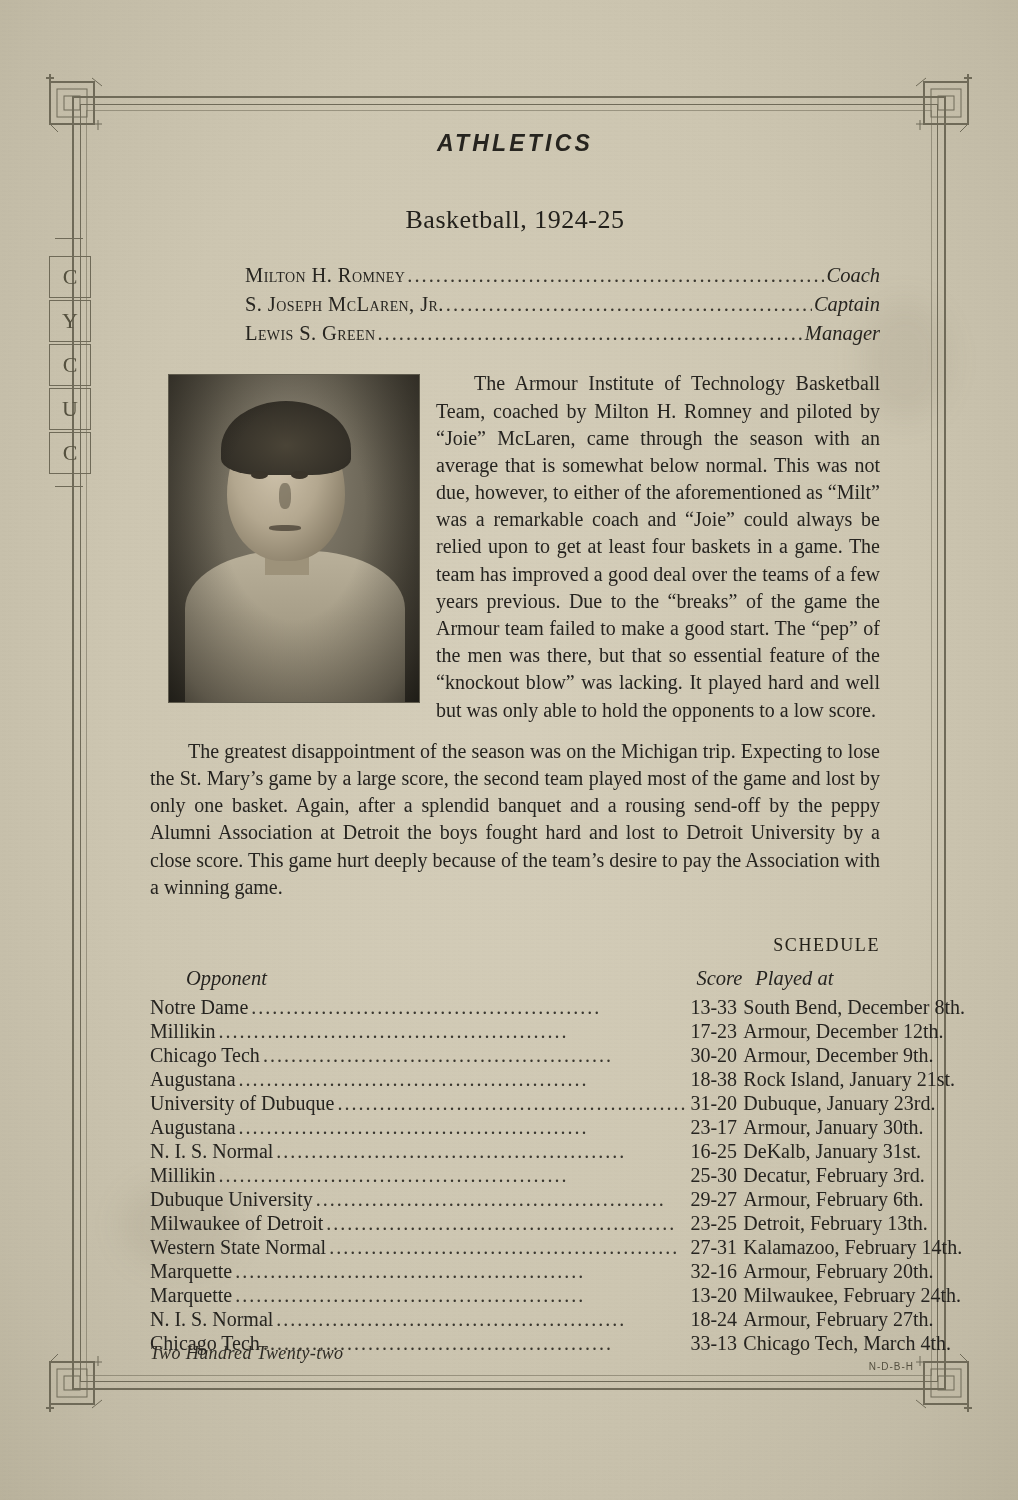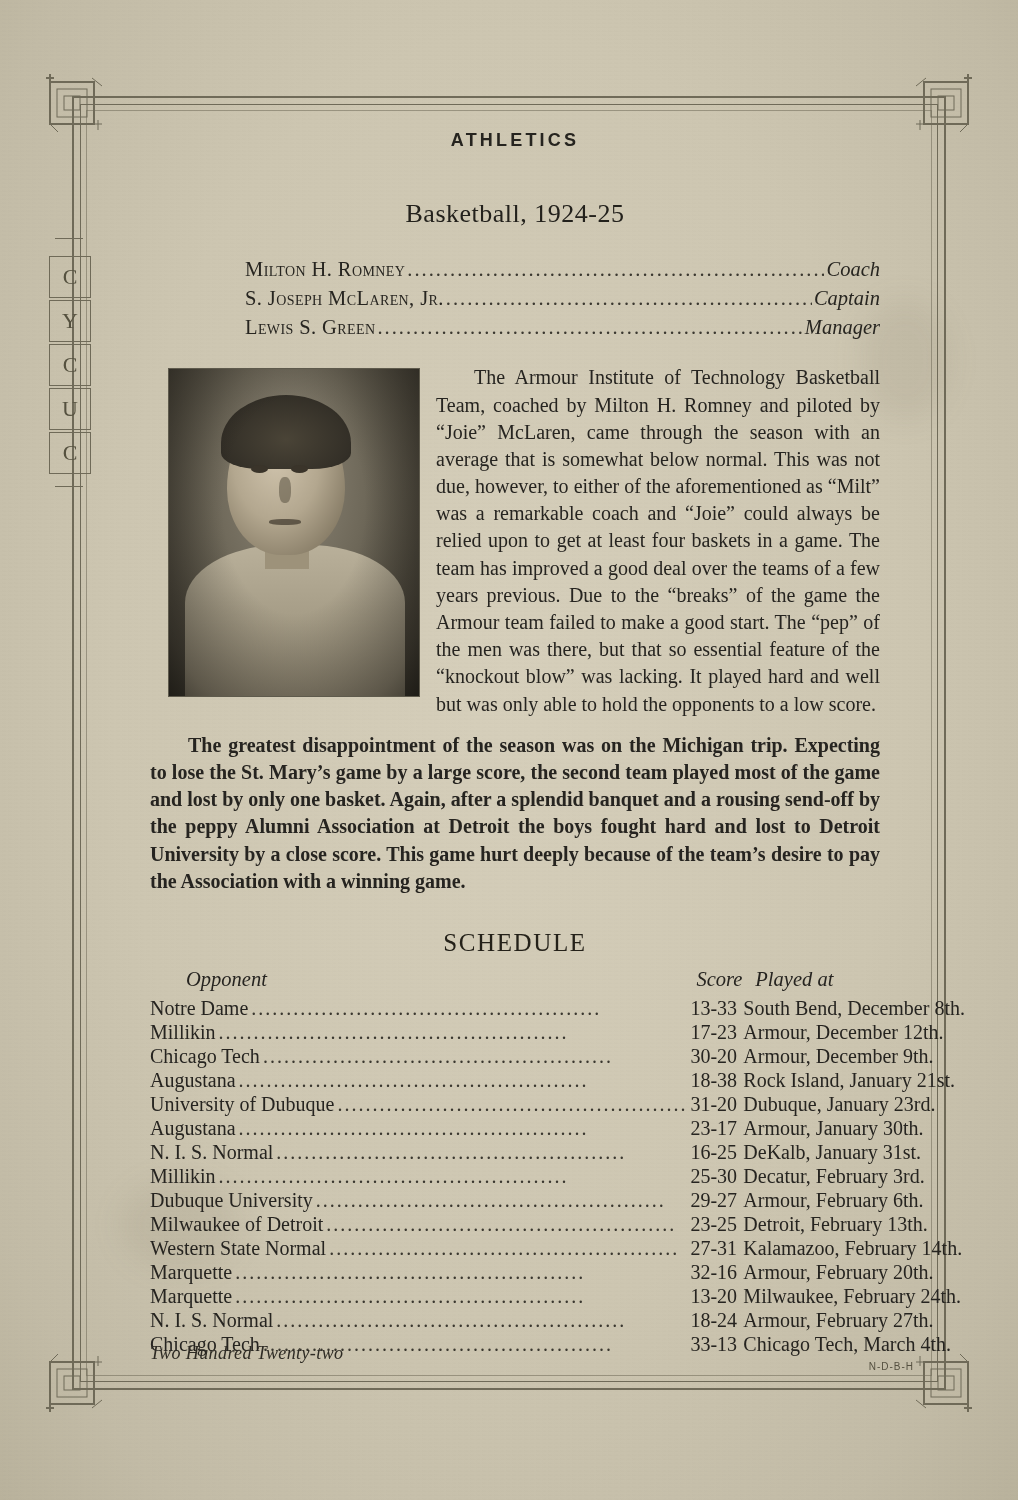--- a/index.html
+++ b/index.html
@@ -106,23 +106,24 @@
     position: absolute;
     left: 150px;
     right: 138px;
     top: 130px;
   }
 
   .athletics {
     text-align: center;
     font-family: "Liberation Sans", sans-serif;
     font-weight: bold;
-    font-size: 18px;
+    font-size: 23px;
     letter-spacing: 3.2px;
     color: #26241f;
+    font-style: italic;
   }
 
   .title {
     text-align: center;
     font-size: 26px;
     margin-top: 48px;
     letter-spacing: .5px;
     color: #23211c;
   }
 
@@ -233,25 +234,25 @@
     line-height: 1.36;
     text-align: justify;
     margin: 0;
     color: #262420;
   }
   .intro p { text-indent: 38px; }
   .body-text {
     clear: both;
     margin-top: 14px;
   }
-  .body-text p { text-indent: 38px; font-weight: bold; }
+  .body-text p { text-indent: 38px; }
 
   .schedule-title {
-    text-align: center;
-    font-size: 25px;
+    text-align: right;
+    font-size: 18px;
     letter-spacing: 1.6px;
     margin: 34px 0 10px 0;
     color: #242119;
   }
 
   table.sched {
     width: 100%;
     border-collapse: collapse;
     font-size: 20px;
     color: #262420;

